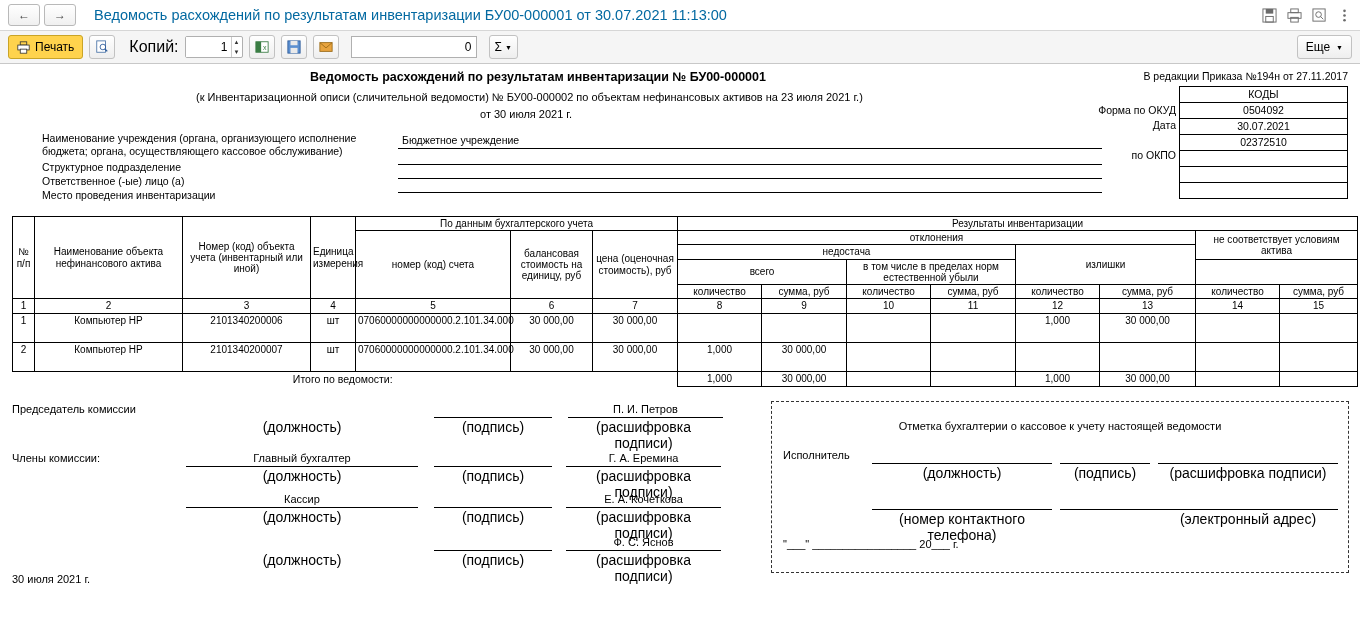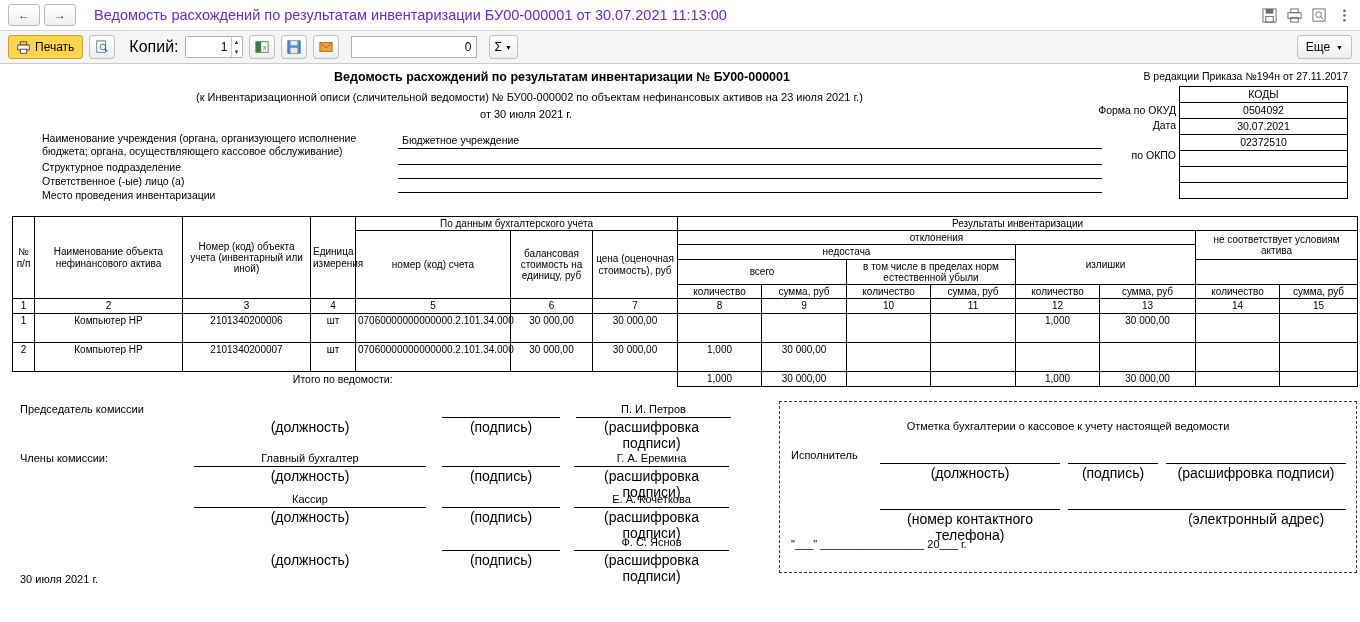--- a/index.html
+++ b/index.html
@@ -30,21 +30,21 @@
     width: 30px; height: 20px;
     border: 1px solid #b9b9b9;
     border-radius: 3px;
     background: linear-gradient(#ffffff,#f0f0f0);
     display: flex; align-items: center; justify-content: center;
     font-size: 12px; color: #444;
   }
   .win-title {
     margin-left: 18px;
     font-size: 14.5px;
-    color: #6d28d9;
+    color: #0369a1;
     white-space: nowrap;
   }
   .title-icons {
     position: absolute;
     right: 8px; top: 0; height: 30px;
     display: flex; align-items: center; gap: 10px;
     color: #6b6b6b;
   }
   .ticon { width: 15px; height: 15px; display:block; }
 
@@ -110,21 +110,21 @@
   
   .doc {
     position: relative;
     font-size: 11px;
     color: #000;
     height: 558px;
   }
   .doc-head { position: relative; height: 152px; }
   .form-title {
     position: absolute; left: 310px; top: 6px;
-    font-size: 12.5px; font-weight: bold; margin-left: 24px;
+    font-size: 12.5px; font-weight: bold;
   }
   .sub1 { position: absolute; left: 196px; top: 27px; font-size: 11px; }
   .sub2 { position: absolute; left: 480px; top: 44px; font-size: 11px; }
   .red-note { position: absolute; right: 12px; top: 6px; font-size: 10.5px; }
 
   .codes-box {
     position: absolute; right: 12px; top: 22px;
     width: 167px;
     border: 1px solid #000;
     font-size: 10.5px;
@@ -160,21 +160,21 @@
     font-weight: normal;
   }
   table.grid th { vertical-align: middle; line-height: 1.12; }
   td.l { text-align: left; }
   td.r { text-align: right; }
   .numrow td { height: 12px; font-size: 10px; padding: 0 2px; }
   .data-row td { height: 26px; }
   .total-lbl { text-align: right; border: none !important; font-size: 10.5px; padding-right: 6px !important; }
 
   
-  .sig-area { position: relative; margin-top: 14px; height: 190px; margin-left: 8px; }
+  .sig-area { position: relative; margin-top: 14px; height: 190px; }
   .sig-role { position: absolute; left: 12px; font-size: 11px; }
   .sig-line {
     position: absolute; border-bottom: 1px solid #000; height: 14px;
     font-size: 11px; text-align: center;
   }
   .sig-cap {
     position: absolute; font-size: 14px; text-align: center; color: #000;
   }
   .acct-box {
     position: absolute; left: 771px; top: 0px; width: 576px; height: 170px;

